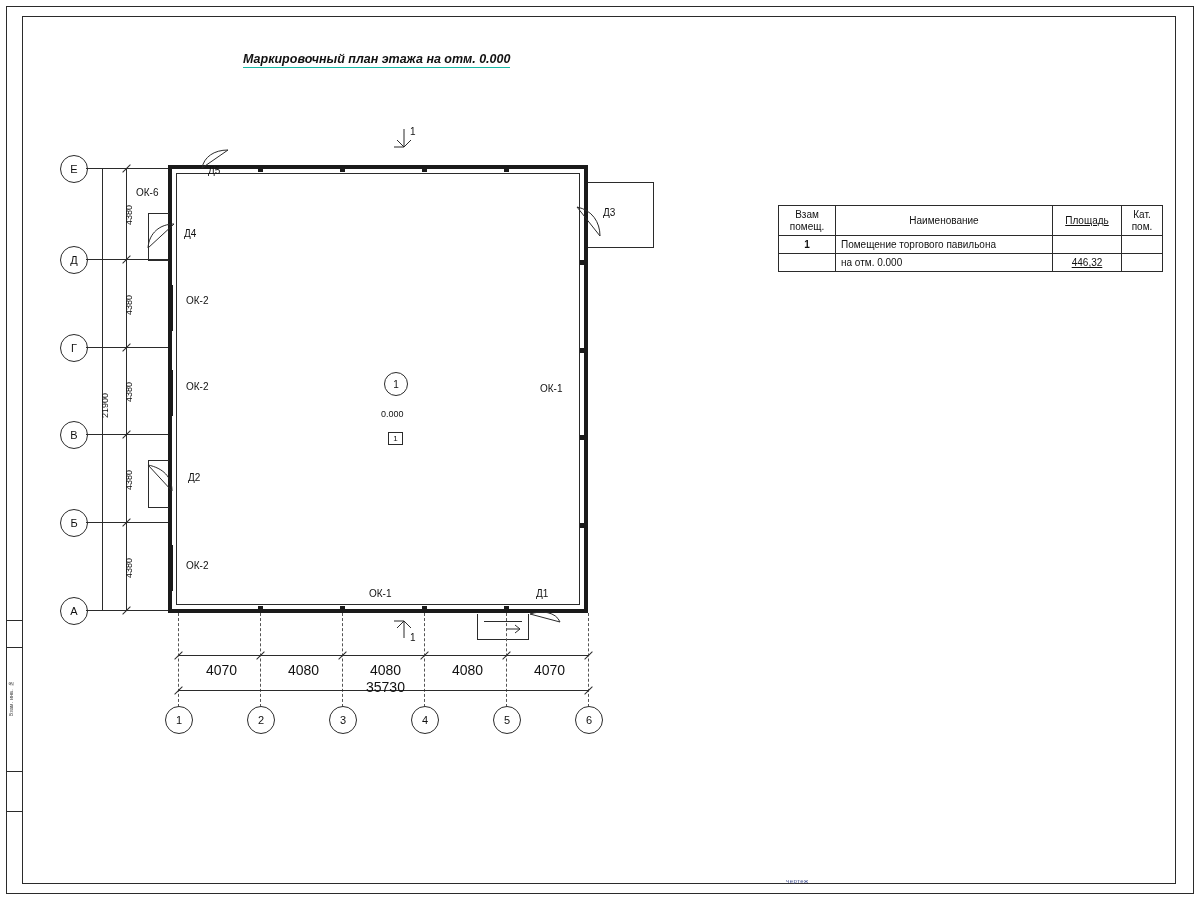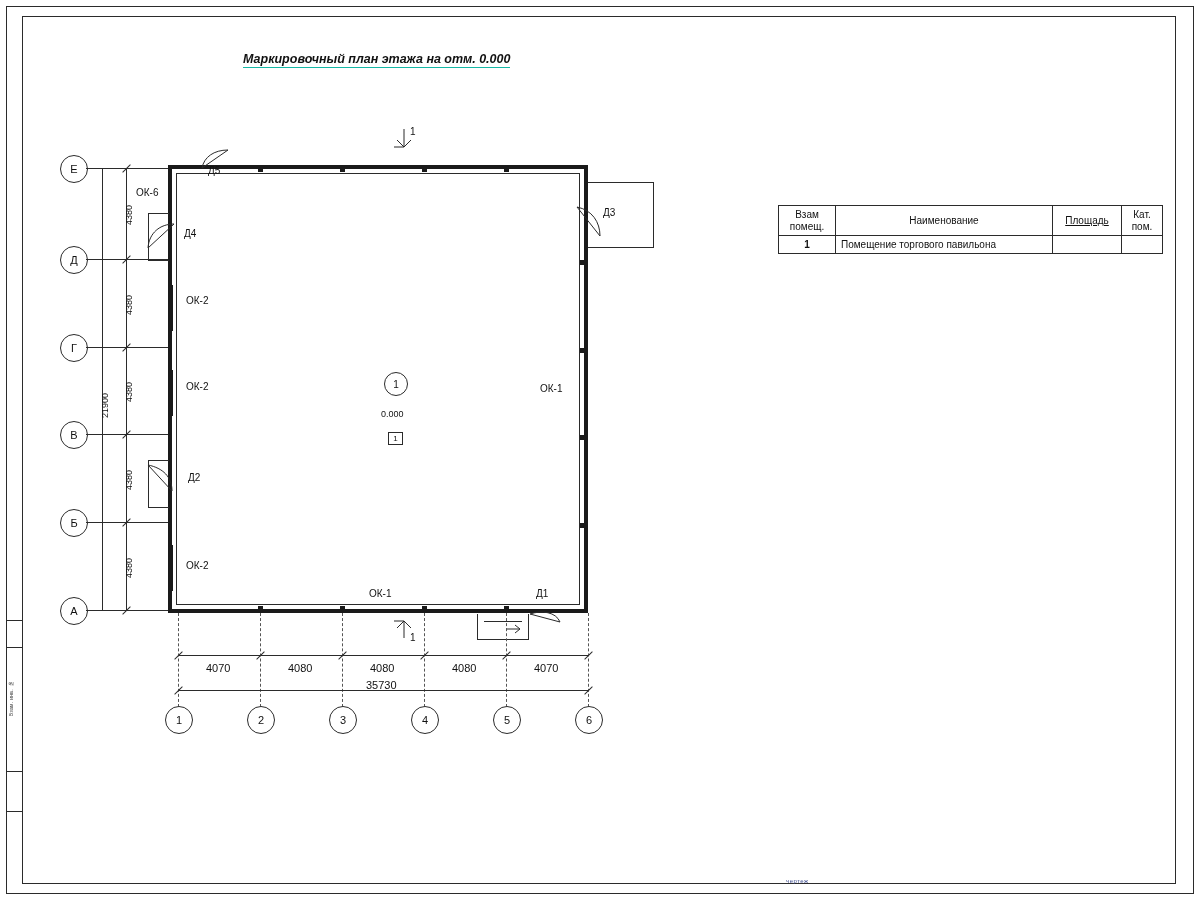--- a/index.html
+++ b/index.html
@@ -102,21 +102,21 @@
 
   
   .lbl {
     position: absolute;
     font-size: 10px;
     color: #111;
     white-space: nowrap;
   }
   .lbl-sm {
     position: absolute;
-    font-size: 11px;
+    font-size: 14px;
     color: #111;
     white-space: nowrap;
   }
   .lbl-rot {
     position: absolute;
     font-size: 9px;
     color: #111;
     white-space: nowrap;
     transform-origin: 0 0;
     transform: rotate(-90deg);
@@ -190,20 +190,26 @@
         <span>Кат.</span><br>
         <span>пом.</span>
       </th>
     </tr>
     <tr>
       <td class="c-num" style="font-weight:bold;">1</td>
       <td class="c-name">Помещение торгового павильона</td>
       <td class="c-area"></td>
       <td class="c-cat"></td>
     </tr>
+    <tr>
+      <td class="c-num"></td>
+      <td class="c-name">на отм. 0.000</td>
+      <td class="c-area">446,32</td>
+      <td class="c-cat"></td>
+    </tr>
   </tbody>
     </table>
 
   <div class="wall" style="left:168px; top:165px; width:420px; height:4px;"></div>
   <div class="wall" style="left:168px; top:609px; width:420px; height:4px;"></div>
   <div class="wall" style="left:168px; top:165px; width:4px; height:448px;"></div>
   <div class="wall" style="left:584px; top:165px; width:4px; height:448px;"></div>
 
   <div class="thin" style="left:176px; top:173px; width:404px; height:1px;"></div>
   <div class="thin" style="left:176px; top:604px; width:404px; height:1px;"></div>

